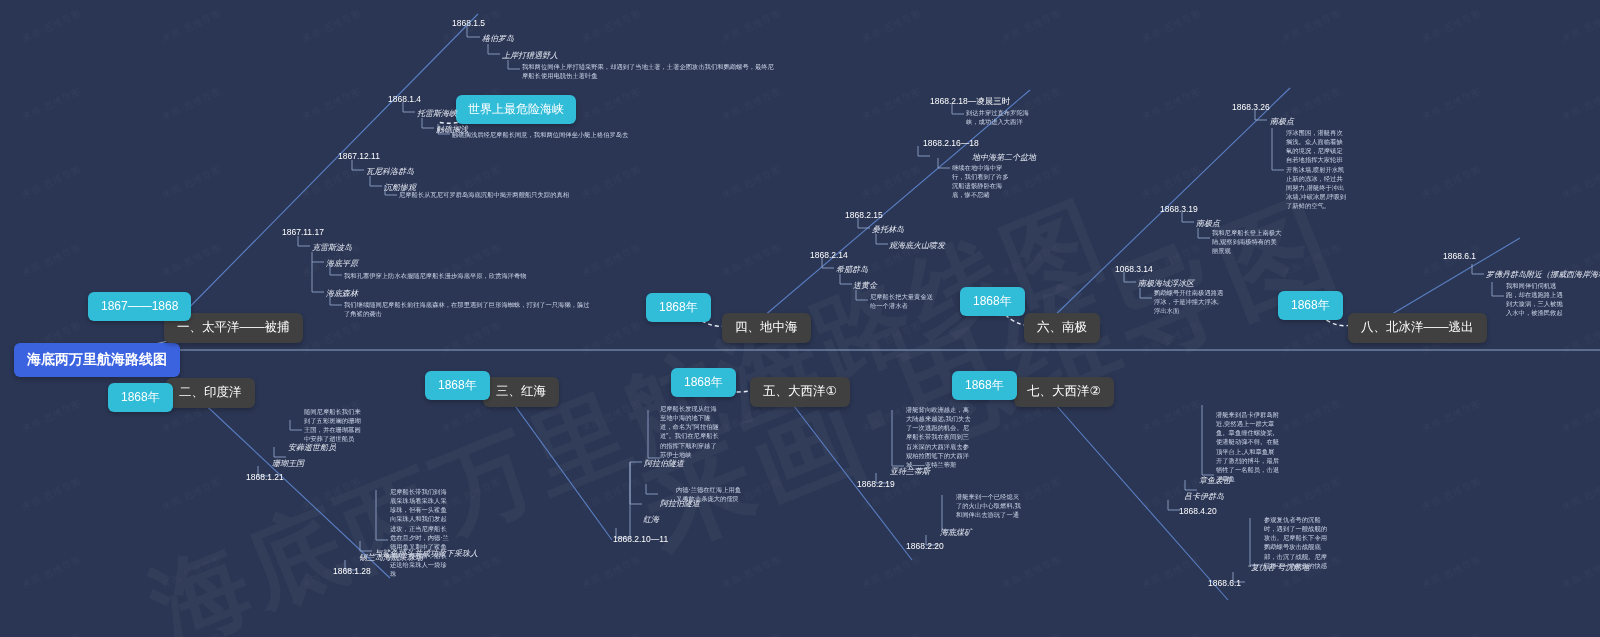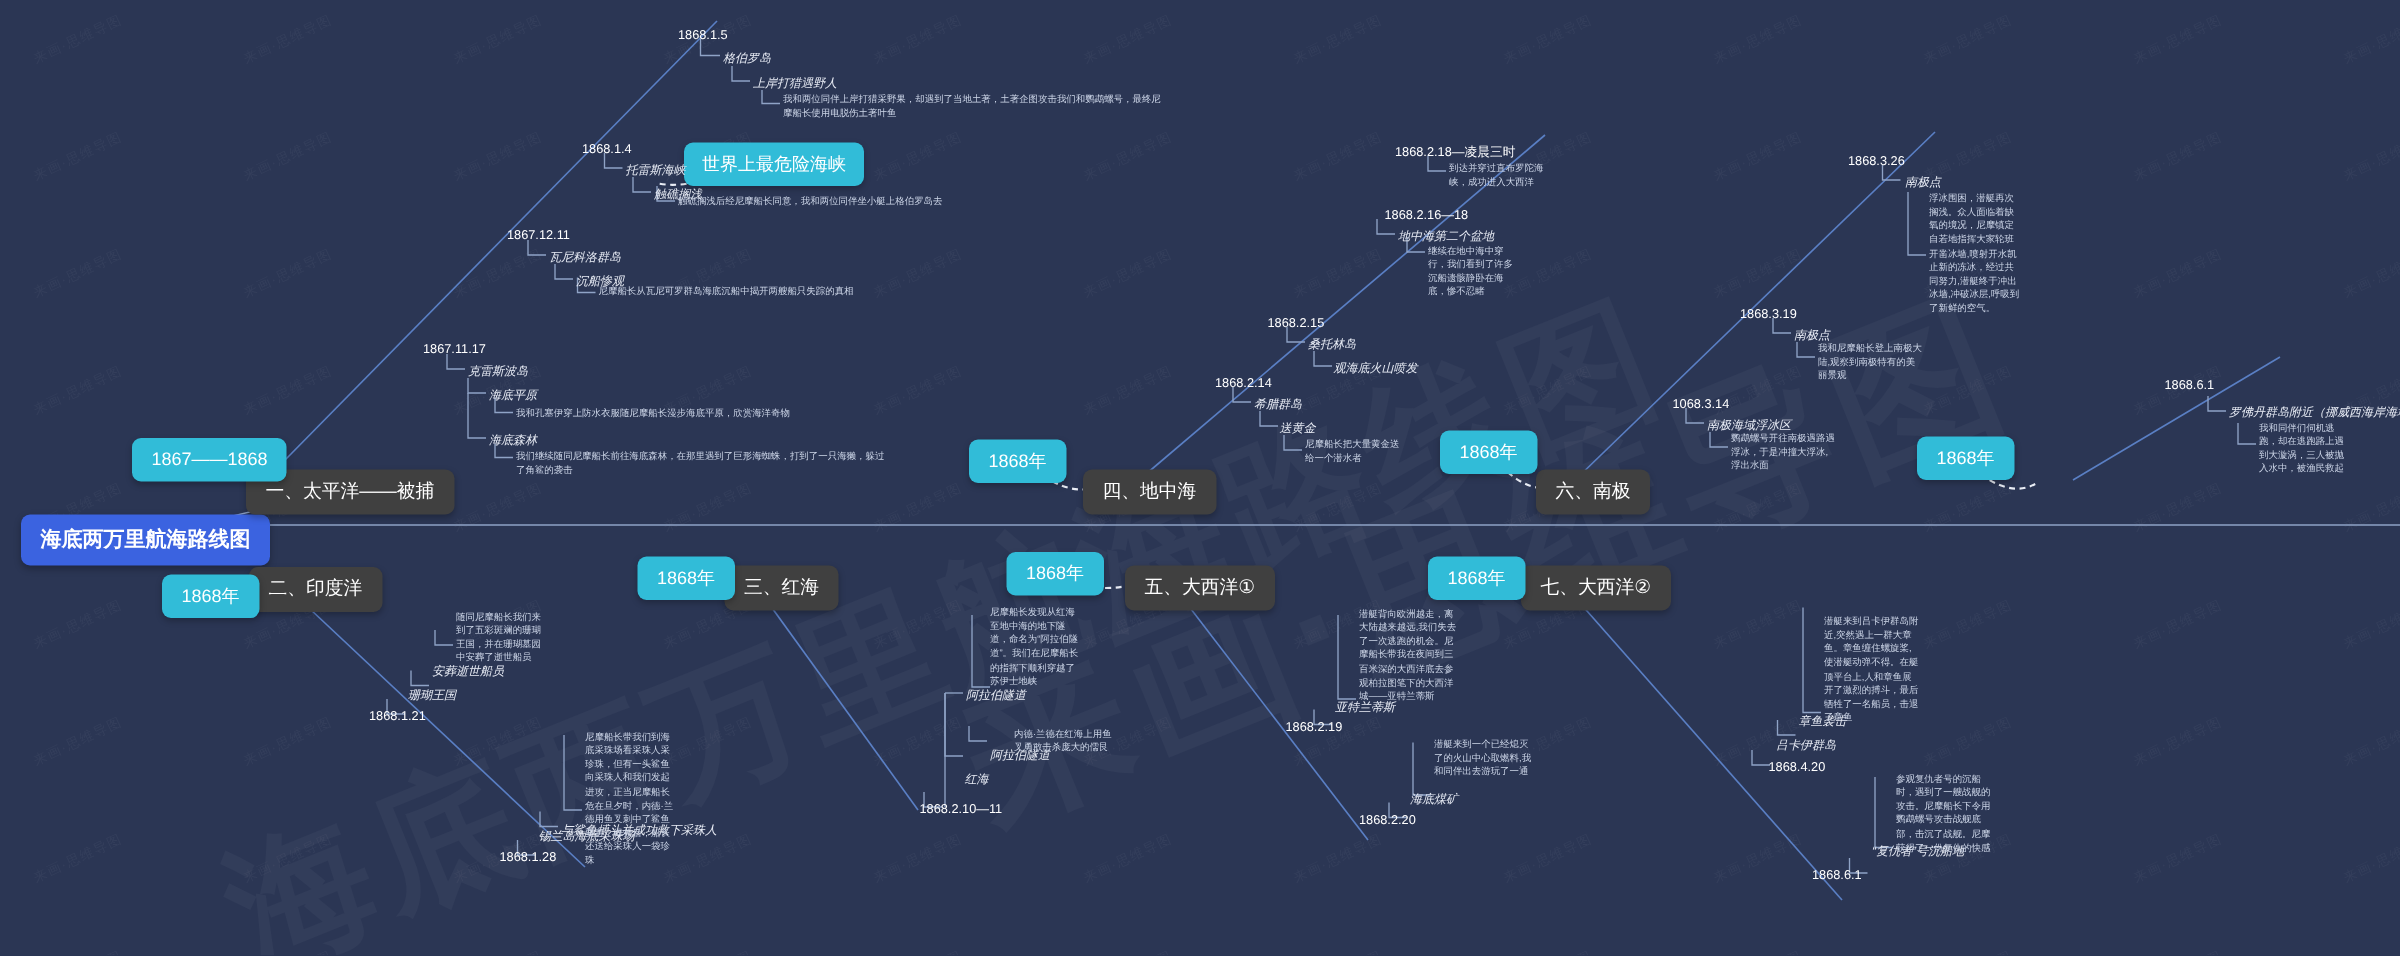--- a/index.html
+++ b/index.html
@@ -249,20 +249,21 @@
 
   <div class="node callout-node" style="left:456px; top:95px;">世界上最危险海峡</div>
 
   <div class="node cat-node" style="left:164px; top:313px;">一、太平洋——被捕</div>
   <div class="node cat-node" style="left:166px; top:378px;">二、印度洋</div>
   <div class="node cat-node" style="left:483px; top:377px;">三、红海</div>
   <div class="node cat-node" style="left:722px; top:313px;">四、地中海</div>
   <div class="node cat-node" style="left:750px; top:377px;">五、大西洋①</div>
   <div class="node cat-node" style="left:1024px; top:313px;">六、南极</div>
   <div class="node cat-node" style="left:1014px; top:377px;">七、大西洋②</div>
+  <div class="node cat-node" style="left:1348px; top:313px;">八、北冰洋——逃出</div>
 
   <div class="node year-node" style="left:88px; top:292px;">1867——1868</div>
   <div class="node year-node" style="left:108px; top:383px;">1868年</div>
   <div class="node year-node" style="left:425px; top:371px;">1868年</div>
   <div class="node year-node" style="left:646px; top:293px;">1868年</div>
   <div class="node year-node" style="left:671px; top:368px;">1868年</div>
   <div class="node year-node" style="left:960px; top:287px;">1868年</div>
   <div class="node year-node" style="left:952px; top:371px;">1868年</div>
   <div class="node year-node" style="left:1278px; top:291px;">1868年</div>
 
@@ -344,21 +345,21 @@
     <path d="M858 218 L858 228 L870 228" stroke="#8fa3c6" fill="none" stroke-width="0.9"></path>
     <path d="M876 234 L876 244 L888 244" stroke="#8fa3c6" fill="none" stroke-width="0.9"></path>
     <path d="M822 258 L822 268 L834 268" stroke="#8fa3c6" fill="none" stroke-width="0.9"></path>
     <path d="M840 274 L840 284 L852 284" stroke="#8fa3c6" fill="none" stroke-width="0.9"></path>
     <path d="M856 290 L856 300 L868 300" stroke="#8fa3c6" fill="none" stroke-width="0.9"></path>
   </svg>
   <div class="date-label" style="left:930px; top:96px;">1868.2.18—凌晨三时</div>
   <div class="lvl2" style="left:966px; top:108px; width:70px;">到达并穿过直布罗陀海峡，成功进入大西洋</div>
 
   <div class="date-label" style="left:923px; top:138px;">1868.2.16—18</div>
-  <div class="lvl1" style="left:932px; top:152px;">地中海第二个盆地</div>
+  <div class="lvl1" style="left:972px; top:152px;">地中海第二个盆地</div>
   <div class="lvl2" style="left:952px; top:163px; width:62px;">继续在地中海中穿行，我们看到了许多沉船遗骸静卧在海底，惨不忍睹</div>
 
   <div class="date-label" style="left:845px; top:210px;">1868.2.15</div>
   <div class="lvl1" style="left:872px; top:224px;">桑托林岛</div>
   <div class="lvl1" style="left:889px; top:240px;">观海底火山喷发</div>
 
   <div class="date-label" style="left:810px; top:250px;">1868.2.14</div>
   <div class="lvl1" style="left:836px; top:264px;">希腊群岛</div>
   <div class="lvl1" style="left:853px; top:280px;">送黄金</div>
   <div class="lvl2" style="left:870px; top:292px; width:66px;">尼摩船长把大量黄金送给一个潜水者</div>

